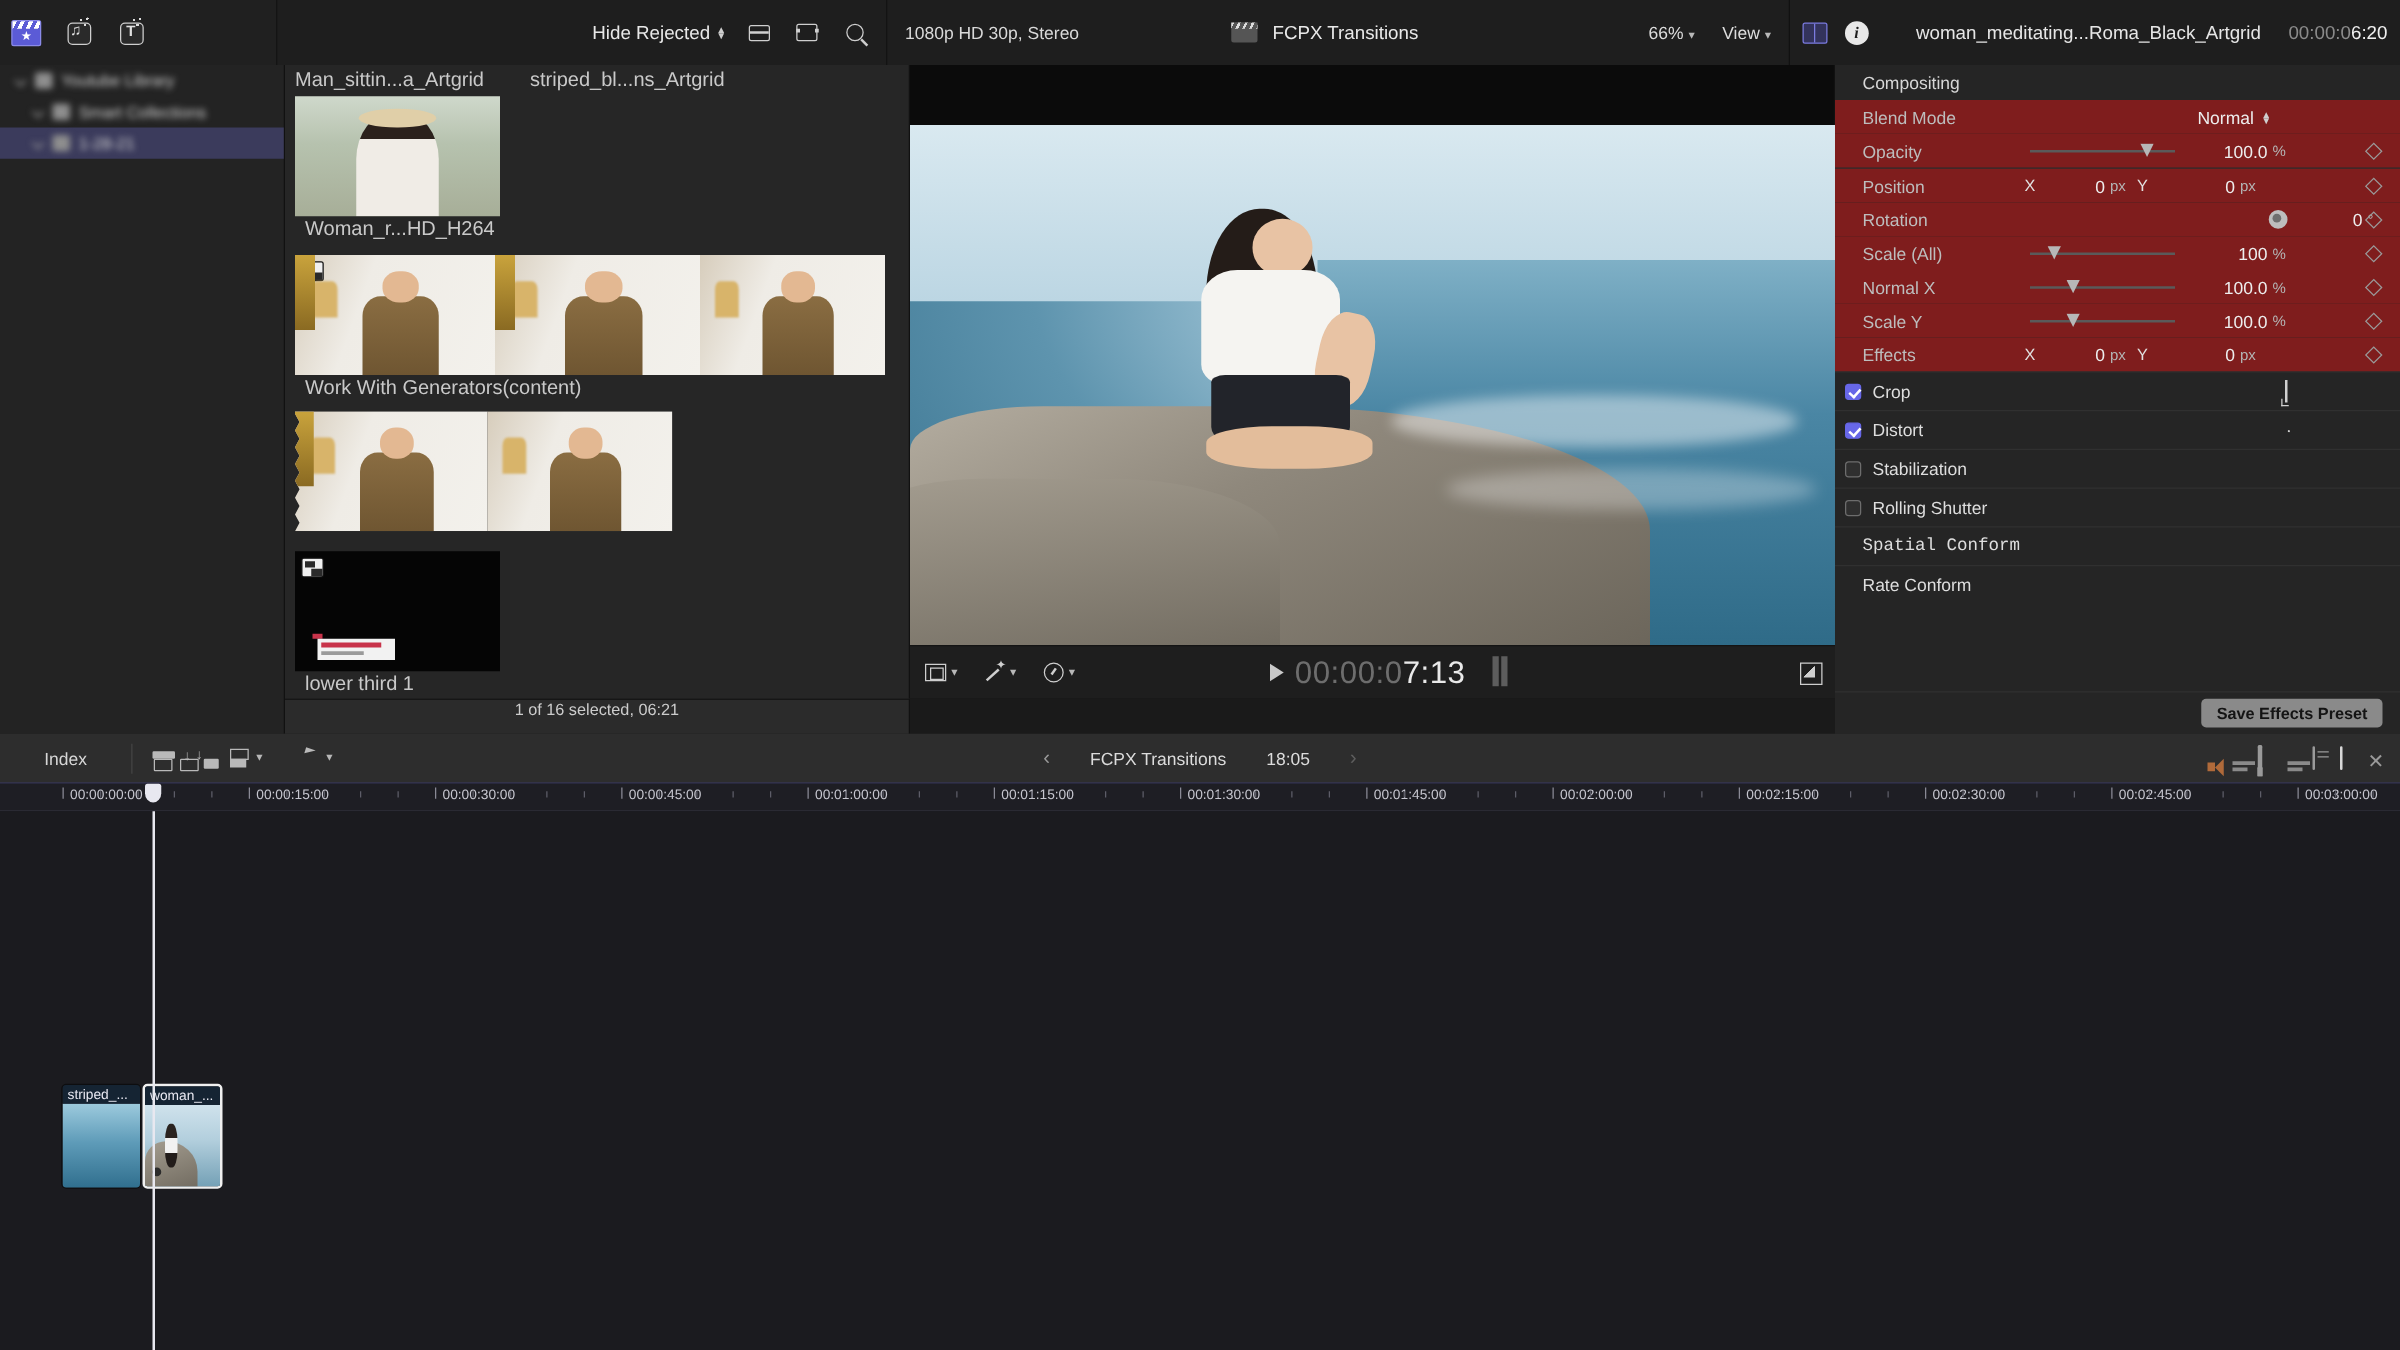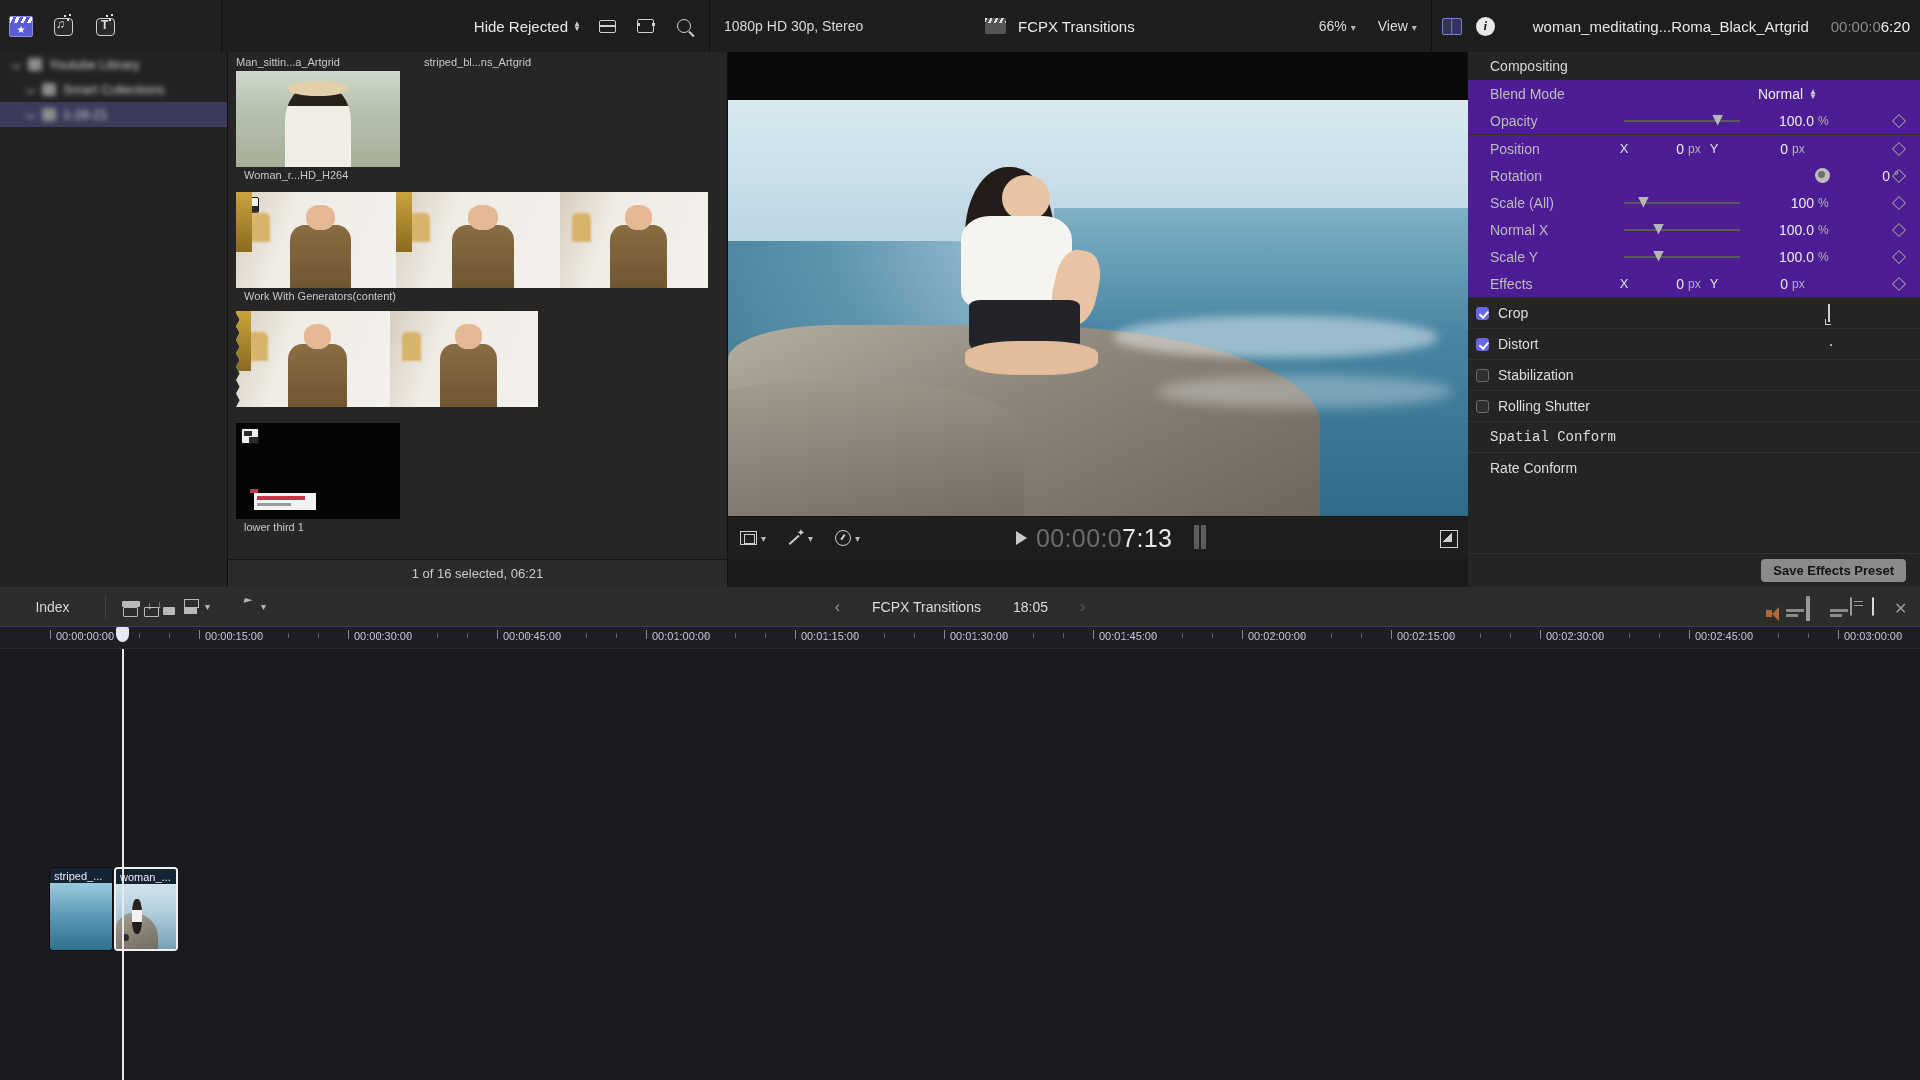--- a/index.html
+++ b/index.html
@@ -73,21 +73,21 @@
   .lib-row.selected { background:#3b3b5c; }
   .lib-row .blur { filter: blur(2.6px); display:flex; align-items:center; gap:7px; }
   .disc { width:9px; height:9px; border-left:2px solid #9a9a9a; border-bottom:2px solid #9a9a9a; transform:rotate(-45deg) scale(.8); opacity:.85;}
   .sq-ic { width:14px; height:13px; background:#8e8e8e; border-radius:2px;}
   .sq-ic.star { background:#8e8e8e;}
   .lib-label { font-size:13px; color:#d2d2d2; }
 
   
   .browser { position:absolute; left:228px; top:52px; width:500px; height:507px; background:#262626; border-right:1px solid #111; overflow:hidden;}
   .clip-row { position:relative; }
-  .clip-label { font-size:11px; color:#c9c9c9; padding:2px 0 3px 8px; white-space:nowrap;}
+  .clip-label { font-size:16px; color:#c9c9c9; padding:2px 0 3px 8px; white-space:nowrap;}
   .fs { display:flex; height:96px; }
   .fs .cell { height:96px; background-size:cover; background-position:center; position:relative;}
   .badge-gen { position:absolute; left:5px; top:5px; width:18px; height:16px; background:#f0f0f0; border:1px solid #111; border-radius:2px;}
   .badge-gen:before{content:"";position:absolute;left:2px;top:2px;width:8px;height:5px;background:#2a2a2a;}
   .badge-gen:after{content:"";position:absolute;left:7px;top:8px;width:9px;height:6px;background:#2a2a2a;}
   .selhl { outline:2px solid #f2f2f2; outline-offset:-2px; }
 
   
   .th-meditate { background:
       linear-gradient(180deg,#cfe2ec 0%,#b9d4e2 38%,#7fa9bd 60%,#5b8ca3 100%); position:relative; overflow:hidden;}
@@ -108,21 +108,21 @@
   .th-man .lamp { position:absolute; left:8%; top:22%; width:13%; height:30%; background:#d8b46a; border-radius:22% 22% 0 0; filter:blur(1px);}
   .th-man .art { position:absolute; left:0; top:0; width:10%; height:62%; background:linear-gradient(180deg,#c9a33c,#8a6a22);}
   .th-black { background:#050505; position:relative;}
   .l3-bar { position:absolute; left:18px; bottom:9px; width:62px; height:17px; background:#f2f2f2; }
   .l3-bar:before { content:""; position:absolute; left:3px; top:3px; width:48px; height:4px; background:#c8334a;}
   .l3-bar:after { content:""; position:absolute; left:3px; top:10px; width:34px; height:3px; background:#9a9a9a;}
   .l3-tick { position:absolute; left:14px; bottom:26px; width:8px; height:4px; background:#c8334a;}
 
   
   .brw-status { position:absolute; left:228px; top:559px; width:500px; height:28px; background:#2b2b2b; border-top:1px solid #161616; border-right:1px solid #111;
-    display:flex; align-items:center; justify-content:center; font-size:13px; color:#cccccc;}
+    display:flex; align-items:flex-start; justify-content:center; font-size:13px; color:#cccccc;}
 
   
   .viewer { position:absolute; left:728px; top:52px; width:740px; height:507px; background:#0b0b0b; border-right:1px solid #111;}
   .video { position:absolute; left:0; top:48px; width:740px; height:416px;
     background:
       radial-gradient(ellipse at 74% 30%, #cfe3ee 0%, #9fc4d6 32%, #5e94ae 58%, #2f6a87 100%);
     overflow:hidden;}
   .v-sky { position:absolute; left:0; top:0; width:100%; height:34%; background:linear-gradient(180deg,#d9e9f0,#bcd6e3);}
   .v-sea { position:absolute; left:44%; top:26%; width:56%; height:74%;
     background:linear-gradient(180deg,#7fb0c6 0%,#4a86a4 40%,#2f6b88 100%);}
@@ -158,21 +158,21 @@
   .v-meter i { display:block; width:5px; height:24px; background:#5d5d5d;}
   .ic-expand { width:16px; height:16px; position:relative; margin-left:auto;}
   .ic-expand:before{content:"";position:absolute;left:0;top:0;width:100%;height:100%;border:1.5px solid #cfcfcf;}
   .ic-expand:after{content:"";position:absolute;left:3px;top:3px;width:9px;height:9px;background:linear-gradient(135deg,transparent 45%,#cfcfcf 45%);}
 
   
   .inspector { position:absolute; left:1468px; top:52px; width:452px; height:535px; background:#252525;}
   .insp-scroll { position:relative; }
   .sec-head { height:28px; display:flex; align-items:center; padding-left:22px; font-size:14px; color:#d7d7d7;}
   .prm { height:27px; display:flex; align-items:center; padding:0 8px 0 22px; font-size:14px; color:#c2c2c2; position:relative;}
-  .prm.shade { background:#4c1d95;}
+  .prm.shade { background:#7f1d1d;}
   .prm .lbl { width:112px; color:#bdbdbd; }
   .prm .val { color:#ededed; }
   .divider { height:1px; background:#303030; }
   .grp-head { height:30px; display:flex; align-items:center; padding-left:8px; gap:9px; font-size:14px; color:#dedede; }
   .cbx { width:13px; height:13px; border-radius:3px; border:1px solid #6d6d6d; background:#2f2f2f;}
   .cbx.on { background:#6767e8; border-color:#6767e8; position:relative;}
   .cbx.on:after{content:"";position:absolute;left:4px;top:1px;width:3.5px;height:7px;border:solid #fff;border-width:0 2px 2px 0;transform:rotate(42deg);}
   .grp-icon { margin-left:auto; margin-right:90px; color:#d0d0d0; }
   .ic-xform { width:17px; height:14px; border:1.5px solid #d0d0d0; border-right-style:dashed;}
   .ic-cropi { width:16px; height:14px; border:1.5px solid #d0d0d0; position:relative;}

